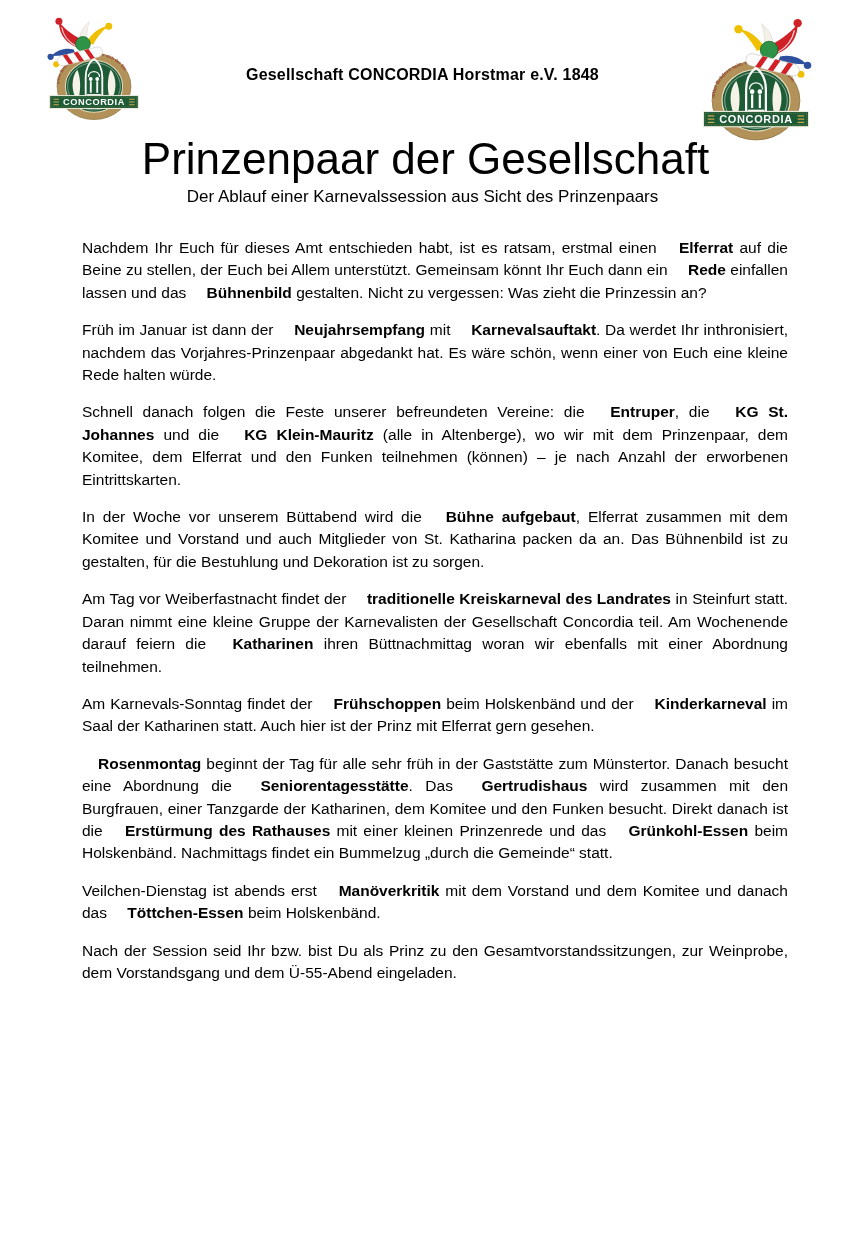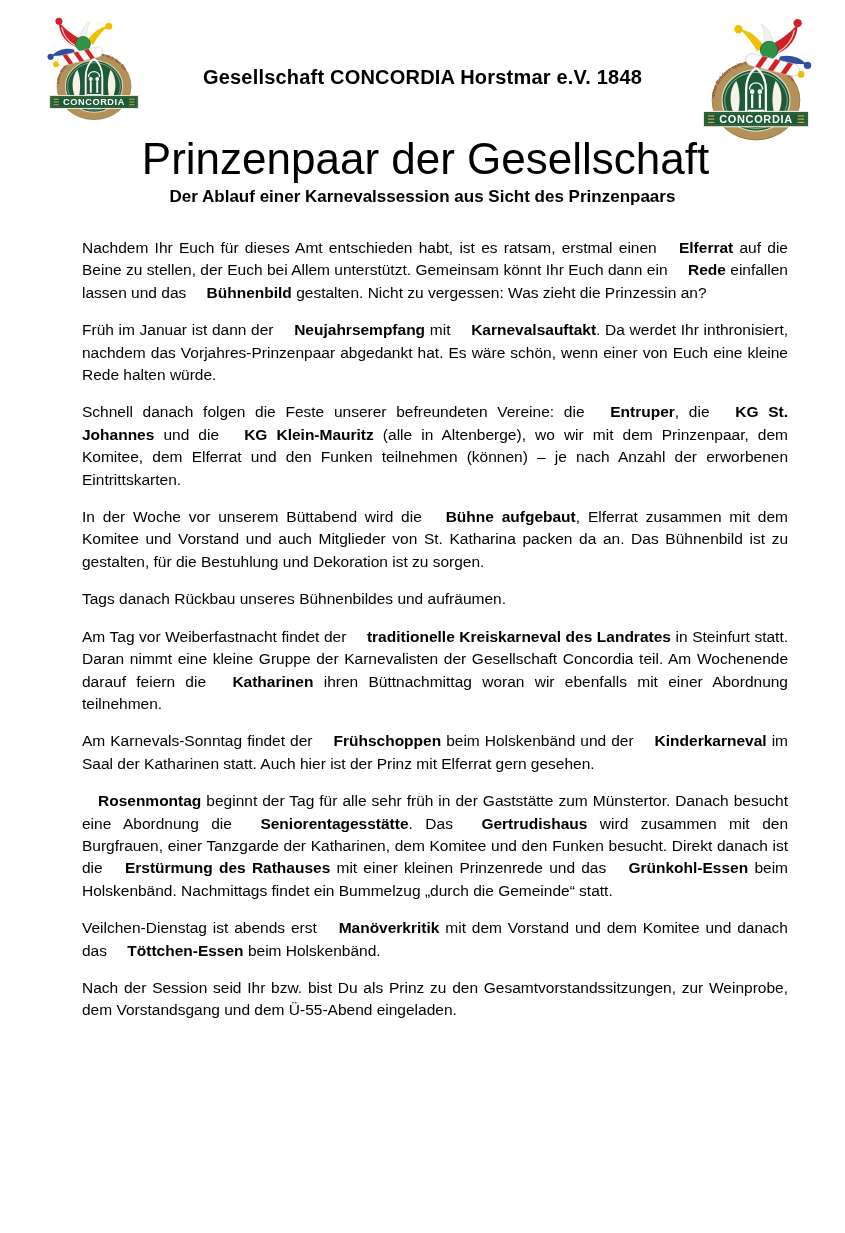--- a/index.html
+++ b/index.html
@@ -13,33 +13,33 @@
   }
   .page { position: relative; width: 845px; height: 1233px; background: #ffffff; }
 
   .logo { position: absolute; }
   .logo-left  { left: 46px; top: 16px; width: 96px;  height: 113px; }
   .logo-right { left: 699px; top: 17px; width: 114px; height: 134px; }
 
   .society-title {
     position: absolute; left: 0; right: 0; top: 66px;
     text-align: center;
-    font-size: 20px; font-weight: bold; letter-spacing: 0.2px;
+    font-size: 16px; font-weight: bold; letter-spacing: 0.2px;
     color: #000000;
   }
   .page-title {
     position: absolute; left: 6px; right: 0; top: 134px;
     margin: 0; text-align: center;
     font-size: 44px; font-weight: 400; letter-spacing: 0px;
     color: #000000;
   }
   .subtitle {
     position: absolute; left: 0; right: 0; top: 187px;
     text-align: center;
-    font-size: 17px; font-weight: 700;
+    font-size: 17px; font-weight: 400;
     color: #000000;
   }
 
   .body-text {
     position: absolute; left: 82px; top: 237px; width: 706px;
   }
   .body-text p {
     margin: 0 0 15px 0;
     font-size: 15.5px;
     line-height: 22.4px;
@@ -164,21 +164,20 @@
 
   <div class="society-title">Gesellschaft CONCORDIA Horstmar e.V. 1848</div>
   <h1 class="page-title">Prinzenpaar der Gesellschaft</h1>
   <div class="subtitle">Der Ablauf einer Karnevalssession aus Sicht des Prinzenpaars</div>
 
   <main class="body-text">
       <p><span>Nachdem Ihr Euch für dieses Amt entschieden habt, ist es ratsam, erstmal einen </span><b>Elferrat</b><span> auf die Beine zu stellen, der Euch bei Allem unterstützt. Gemeinsam könnt Ihr Euch dann ein </span><b>Rede</b><span> einfallen lassen und das </span><b>Bühnenbild</b><span> gestalten. Nicht zu vergessen: Was zieht die Prinzessin an?</span></p>
       <p><span>Früh im Januar ist dann der </span><b>Neujahrsempfang</b><span> mit </span><b>Karnevalsauftakt</b><span>. Da werdet Ihr inthronisiert, nachdem das Vorjahres-Prinzenpaar abgedankt hat. Es wäre schön, wenn einer von Euch eine kleine Rede halten würde.</span></p>
       <p><span>Schnell danach folgen die Feste unserer befreundeten Vereine: die </span><b>Entruper</b><span>, die </span><b>KG St. Johannes</b><span> und die </span><b>KG Klein-Mauritz</b><span> (alle in Altenberge), wo wir mit dem Prinzenpaar, dem Komitee, dem Elferrat und den Funken teilnehmen (können) – je nach Anzahl der erworbenen Eintrittskarten.</span></p>
       <p><span>In der Woche vor unserem Büttabend wird die </span><b>Bühne aufgebaut</b><span>, Elferrat zusammen mit dem Komitee und Vorstand und auch Mitglieder von St. Katharina packen da an. Das Bühnenbild ist zu gestalten, für die Bestuhlung und Dekoration ist zu sorgen.</span></p>
-      <p><span>Tags danach Rückbau unseres Bühnenbildes und aufräumen.</span></p>
       <p><span>Am Tag vor Weiberfastnacht findet der </span><b>traditionelle Kreiskarneval des Landrates</b><span> in Steinfurt statt. Daran nimmt eine kleine Gruppe der Karnevalisten der Gesellschaft Concordia teil. Am Wochenende darauf feiern die </span><b>Katharinen</b><span> ihren Büttnachmittag woran wir ebenfalls mit einer Abordnung teilnehmen.</span></p>
       <p><span>Am Karnevals-Sonntag findet der </span><b>Frühschoppen</b><span> beim Holskenbänd und der </span><b>Kinderkarneval</b><span> im Saal der Katharinen statt. Auch hier ist der Prinz mit Elferrat gern gesehen.</span></p>
       <p><b>Rosenmontag</b><span> beginnt der Tag für alle sehr früh in der Gaststätte zum Münstertor. Danach besucht eine Abordnung die </span><b>Seniorentagesstätte</b><span>. Das </span><b>Gertrudishaus</b><span> wird zusammen mit den Burgfrauen, einer Tanzgarde der Katharinen, dem Komitee und den Funken besucht. Direkt danach ist die </span><b>Erstürmung des Rathauses</b><span> mit einer kleinen Prinzenrede und das </span><b>Grünkohl-Essen</b><span> beim Holskenbänd. Nachmittags findet ein Bummelzug „durch die Gemeinde“ statt.</span></p>
       <p><span>Veilchen-Dienstag ist abends erst </span><b>Manöverkritik</b><span> mit dem Vorstand und dem Komitee und danach das </span><b>Töttchen-Essen</b><span> beim Holskenbänd.</span></p>
       <p><span>Nach der Session seid Ihr bzw. bist Du als Prinz zu den Gesamtvorstandssitzungen, zur Weinprobe, dem Vorstandsgang und dem Ü-55-Abend eingeladen.</span></p>
     </main>
 
 </div>
 
 </body></html>

